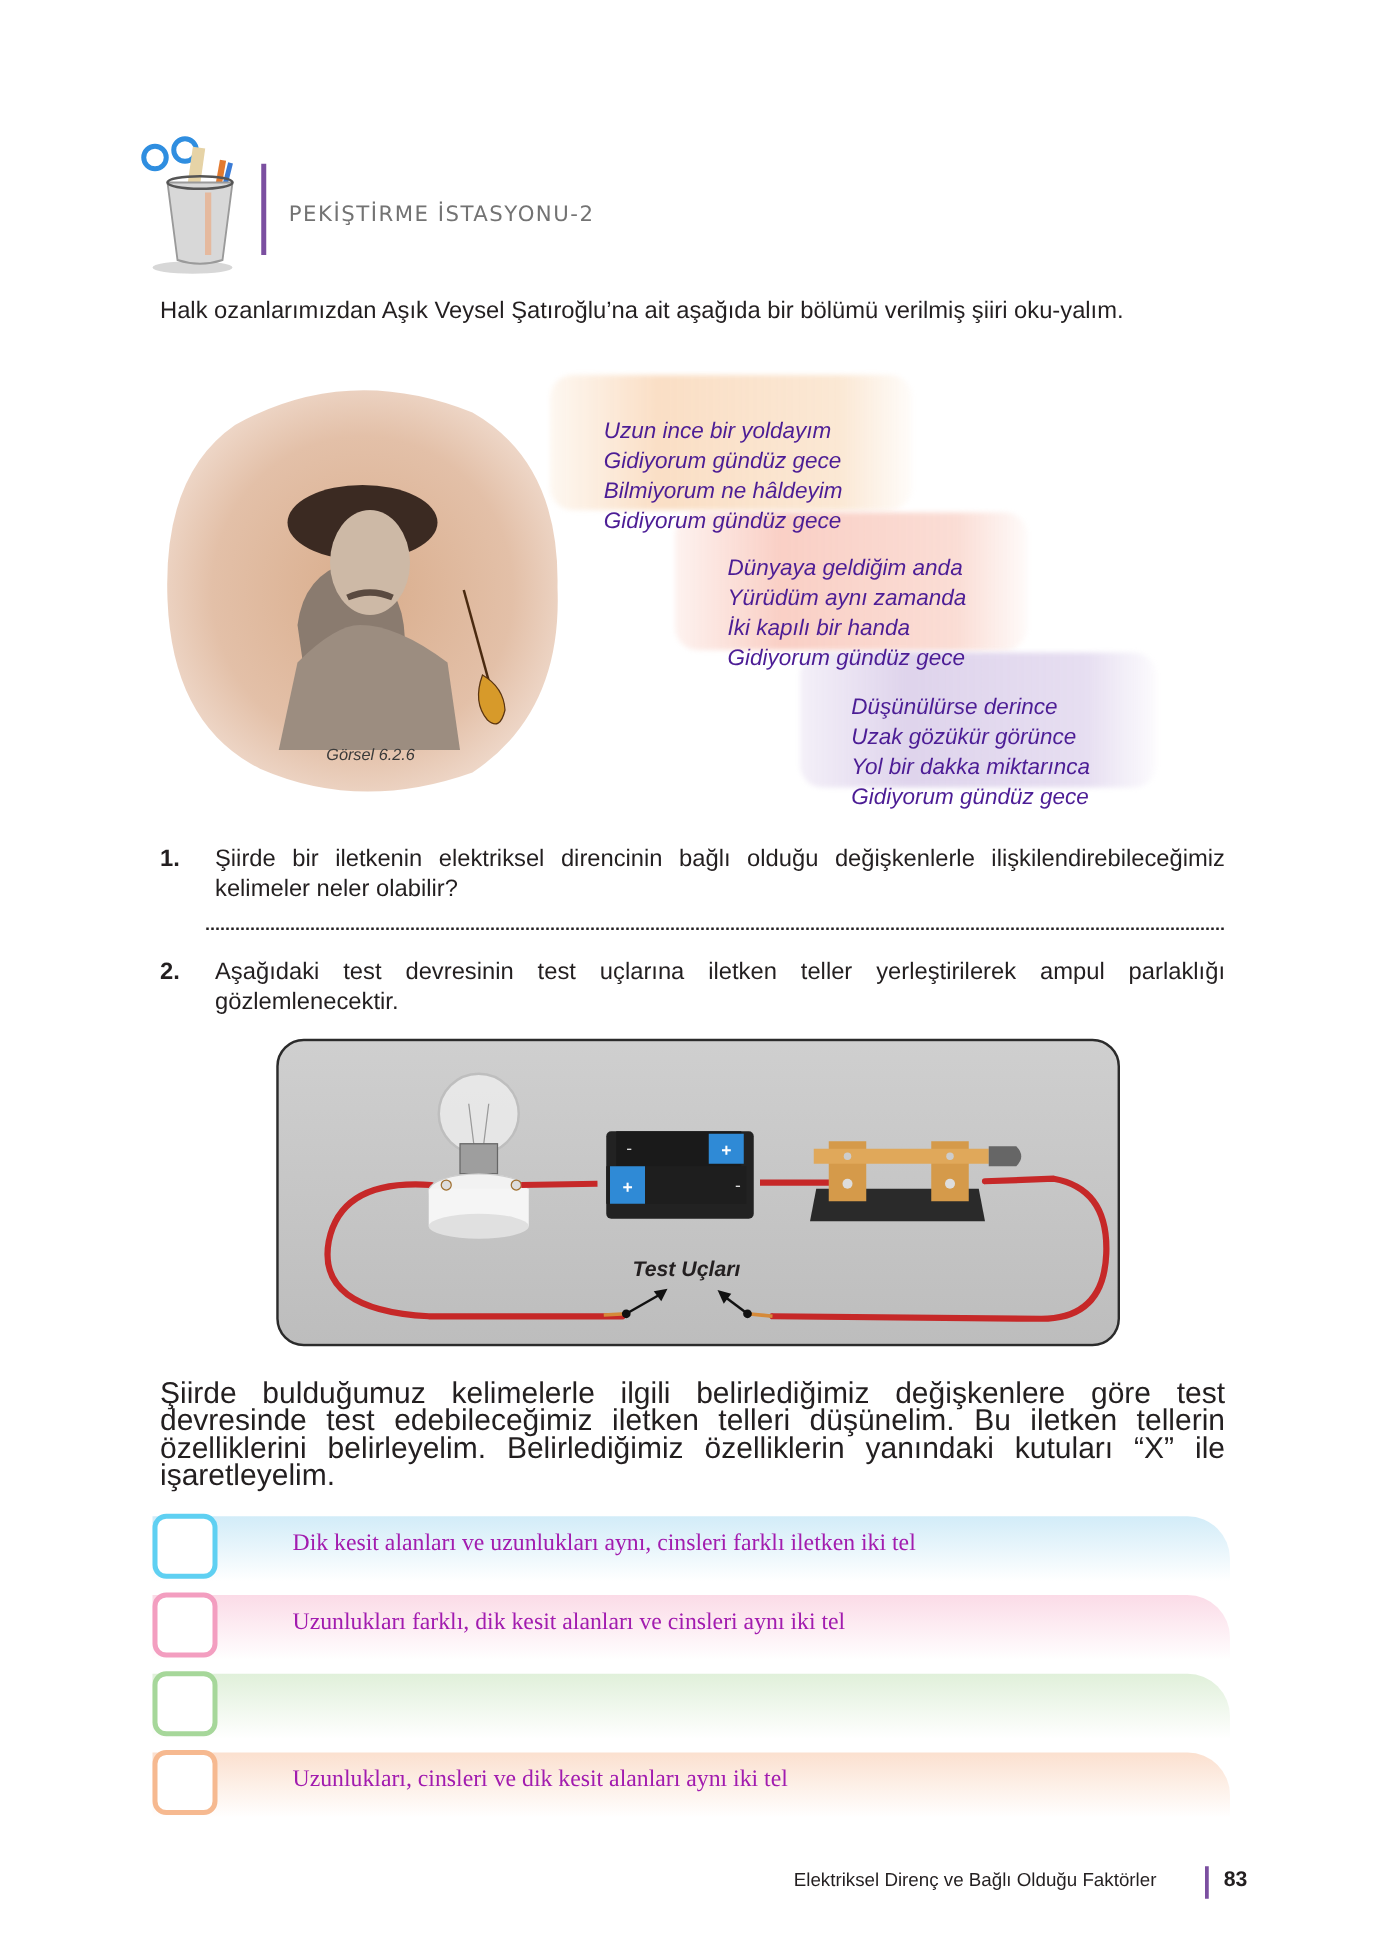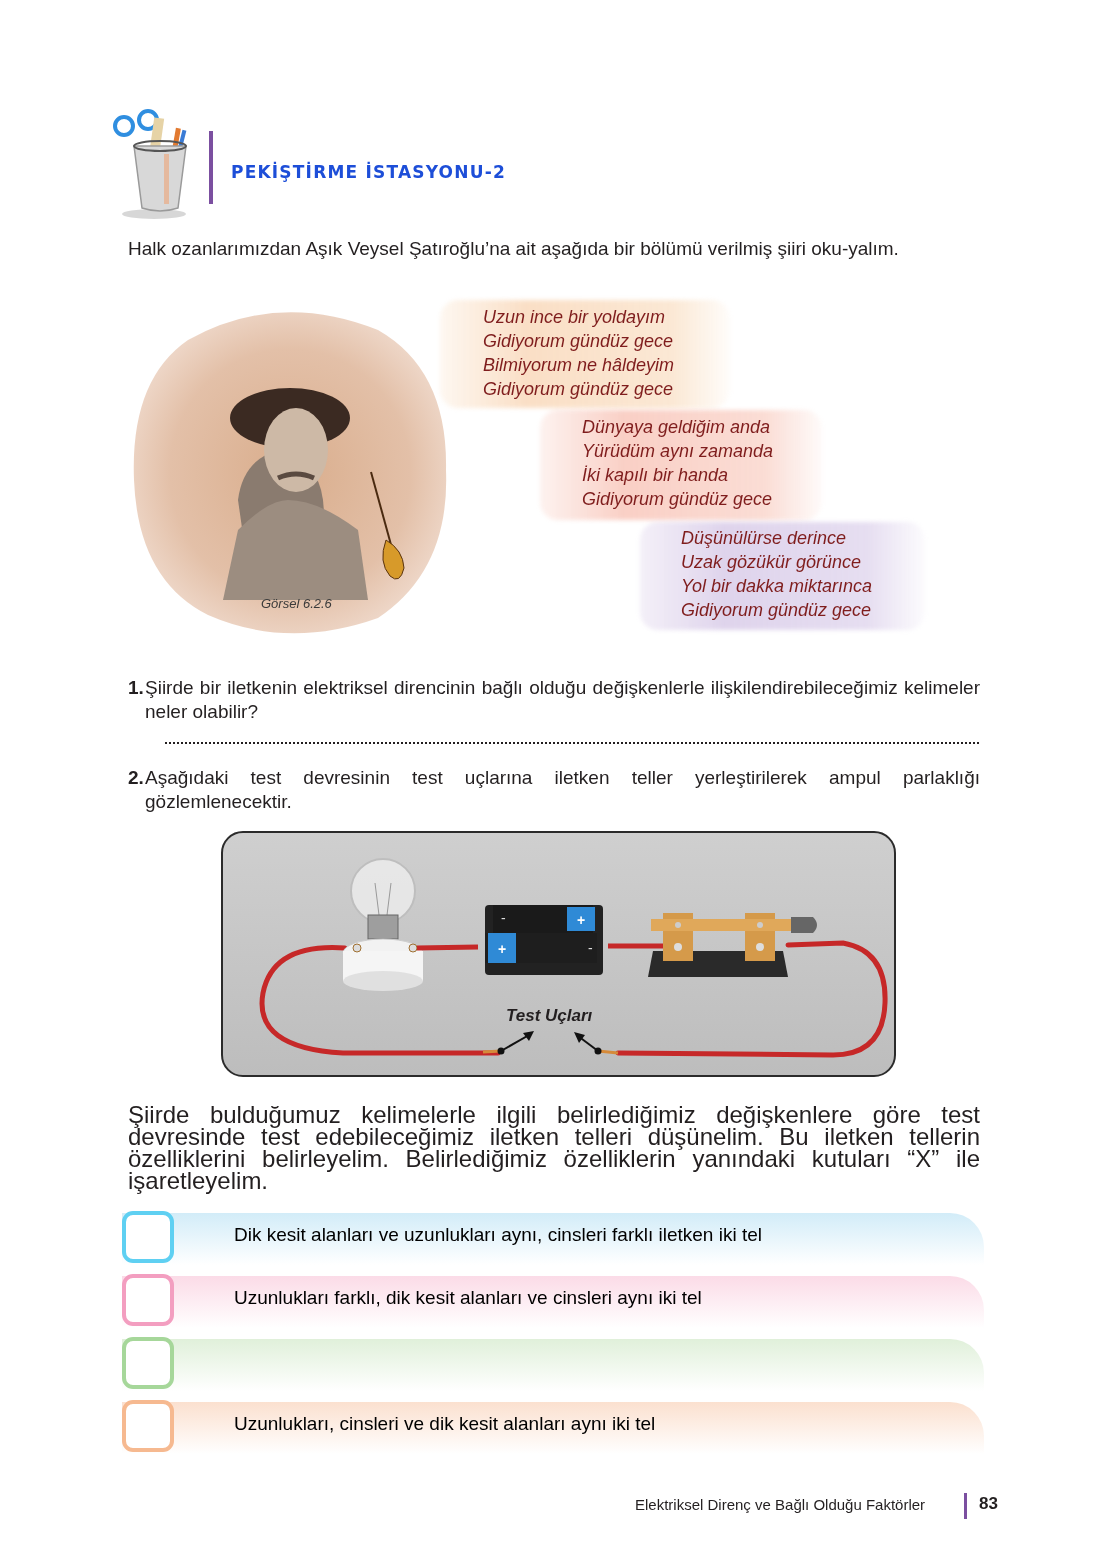--- a/index.html
+++ b/index.html
@@ -3,57 +3,57 @@
 <meta charset="utf-8">
 <style>
   * { box-sizing: border-box; margin: 0; padding: 0; }
   html, body { width: 1106px; height: 1560px; background: #ffffff; }
   body { position: relative; font-family: "Liberation Sans", sans-serif; color: #231f20; overflow: hidden; }
   .abs { position: absolute; }
 
   
   .header-icon { left: 112px; top: 104px; width: 80px; height: 118px; }
   .header-bar { left: 209px; top: 131px; width: 4px; height: 73px; background: #7b4fa0; }
-  .header-title { left: 231px; top: 162px; font-family: "DejaVu Sans", sans-serif; font-weight: bold; font-size: 17px; letter-spacing: 1.2px; color: #1d4ed8; }
+  .header-title { left: 231px; top: 162px; font-family: "DejaVu Sans", sans-serif; font-weight: normal; font-size: 17px; letter-spacing: 1.2px; color: #737373; }
 
   .intro { left: 128px; top: 237px; width: 852px; font-size: 19px; line-height: 24px; text-align: justify; }
 
   
   .portrait { left: 128px; top: 300px; width: 326px; height: 340px; }
   .caption { left: 261px; top: 596px; font-style: italic; font-size: 13px; color: #3a3a3a; }
 
   
-  .stanza { font-style: italic; font-size: 18px; line-height: 24px; color: #7f1d1d; }
+  .stanza { font-style: italic; font-size: 18px; line-height: 24px; color: #4c1d95; margin-top: 27px; }
   .stanza-bg { position: absolute; border-radius: 18px; filter: blur(2px); }
   .stanza-1-bg { left: 440px; top: 300px; width: 290px; height: 108px; background: linear-gradient(90deg, rgba(246,204,160,0.15), rgba(246,196,150,0.55) 30%, rgba(246,204,160,0.45) 80%, rgba(246,204,160,0.05)); }
   .stanza-2-bg { left: 540px; top: 410px; width: 282px; height: 110px; background: linear-gradient(90deg, rgba(244,170,150,0.15), rgba(244,160,140,0.5) 30%, rgba(244,170,150,0.4) 80%, rgba(244,170,150,0.05)); }
   .stanza-3-bg { left: 640px; top: 522px; width: 285px; height: 108px; background: linear-gradient(90deg, rgba(200,180,222,0.2), rgba(196,176,220,0.55) 30%, rgba(200,182,224,0.45) 80%, rgba(200,182,224,0.05)); }
   .stanza-1 { left: 483px; top: 305px; }
   .stanza-2 { left: 582px; top: 415px; }
   .stanza-3 { left: 681px; top: 526px; }
 
   
   .q { left: 128px; width: 852px; font-size: 19px; line-height: 24px; }
   .q-num { position: absolute; left: 0; top: 0; font-weight: bold; }
-  .q-text { margin-left: 17px; text-align: justify; }
+  .q-text { margin-left: 44px; text-align: justify; }
   .q1 { top: 676px; }
   .q2 { top: 766px; }
   .dots { left: 165px; top: 732px; width: 814px; height: 12px; border-bottom: 2px dotted #231f20; }
 
   
   .circuit { left: 221px; top: 831px; width: 675px; height: 246px; border: 2px solid #2b2b2b; border-radius: 22px; background: linear-gradient(180deg, #cfcfcf, #bdbdbd); overflow: hidden; }
   .test-label { left: 506px; top: 1006px; font-weight: bold; font-style: italic; font-size: 17px; color: #231f20; }
 
   .para { left: 128px; top: 1104px; width: 852px; font-size: 24px; line-height: 22px; text-align: justify; }
 
   
   .opt { left: 122px; width: 862px; height: 54px; }
   .opt-band { position: absolute; left: 0; top: 2px; width: 862px; height: 52px; border-top-right-radius: 34px; }
   .opt-box { position: absolute; left: 0; top: 0; width: 52px; height: 52px; border-radius: 11px; border: 4px solid; background: #fff; }
-  .opt-label { position: absolute; left: 112px; top: 13px; font-size: 19px; color: #000000; }
+  .opt-label { position: absolute; left: 112px; top: 13px; font-size: 19px; color: #a21caf; font-family: Liberation Serif, serif; }
   .opt-1 { top: 1211px; } .opt-2 { top: 1274px; padding-left: 11px; } .opt-3 { top: 1337px; } .opt-4 { top: 1400px; }
 
   .footer-text { left: 635px; top: 1496px; font-size: 15px; color: #231f20; }
   .footer-bar { left: 964px; top: 1493px; width: 3px; height: 26px; background: #7b4fa0; }
   .footer-num { left: 979px; top: 1494px; font-size: 17px; font-weight: bold; color: #231f20; }
 </style>
 </head>
 <body>
 
 <div class="abs header-icon">

